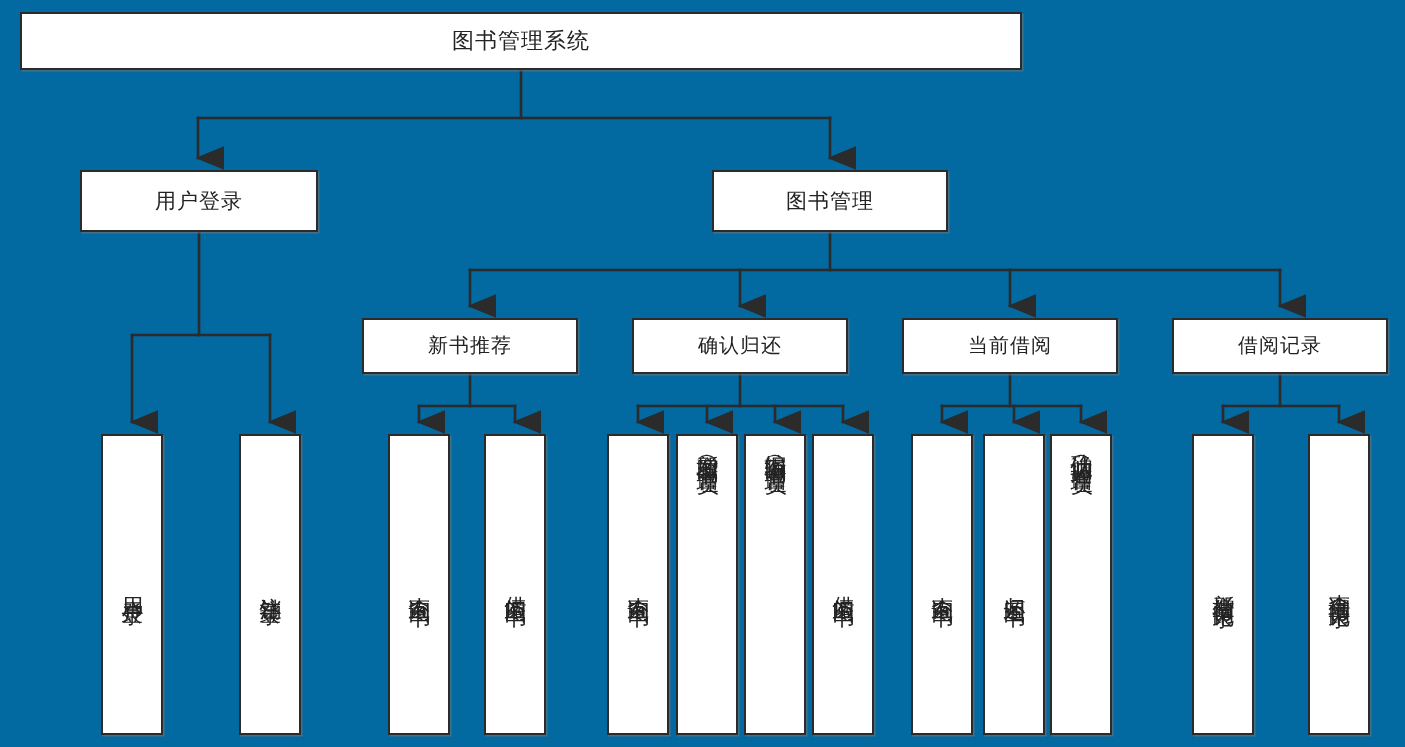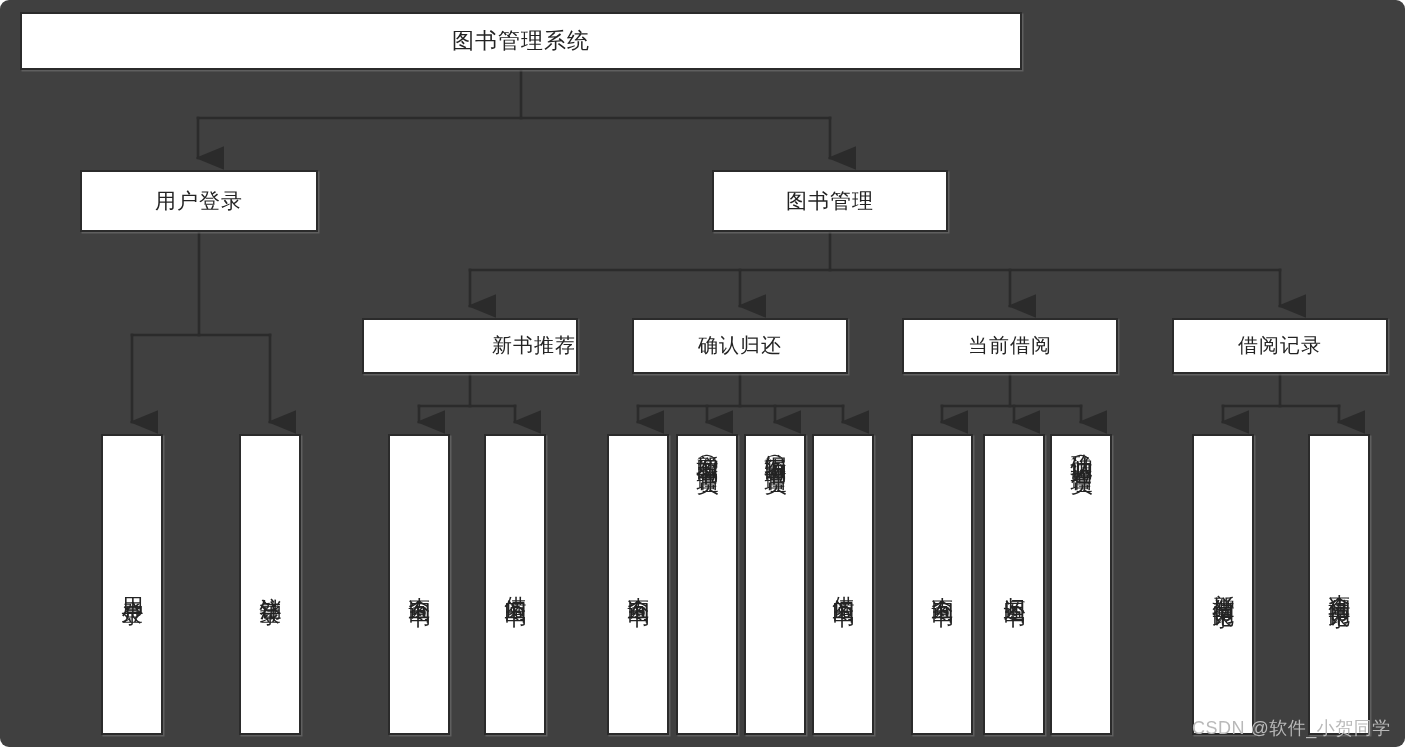--- a/index.html
+++ b/index.html
@@ -8,23 +8,22 @@
     padding: 0;
     background: #ffffff;
   }
   body {
     font-family: "Liberation Sans", "DejaVu Sans", sans-serif;
   }
   #canvas {
     position: relative;
     width: 1405px;
     height: 747px;
-    background: #404040;
+    background: #0369a1;
     overflow: hidden;
-    border-radius: 9px;
   }
   #edges {
     position: absolute;
     left: 0;
     top: 0;
     width: 1405px;
     height: 747px;
     pointer-events: none;
   }
   .node {
@@ -137,21 +136,21 @@
     <span class="node-label">图书管理系统</span>
   </div>
 
   <div class="node level2" style="left:80px; top:170px; width:238px; height:62px;">
     <span class="node-label">用户登录</span>
   </div>
   <div class="node level2" style="left:712px; top:170px; width:236px; height:62px;justify-content:center;">
     <span class="node-label">图书管理</span>
   </div>
 
-  <div class="node level3" style="left:362px; top:318px; width:216px; height:56px;justify-content:flex-end;">
+  <div class="node level3" style="left:362px; top:318px; width:216px; height:56px;">
     <span class="node-label">新书推荐</span>
   </div>
   <div class="node level3" style="left:632px; top:318px; width:216px; height:56px;">
     <span class="node-label">确认归还</span>
   </div>
   <div class="node level3" style="left:902px; top:318px; width:216px; height:56px;">
     <span class="node-label">当前借阅</span>
   </div>
   <div class="node level3" style="left:1172px; top:318px; width:216px; height:56px;">
     <span class="node-label">借阅记录</span>
@@ -190,15 +189,14 @@
   <div class="node leaf" style="left:1050px; top:434px; width:62px; height:301px;">
     <span class="node-label">确认归还（管理员）</span>
   </div>
   <div class="node leaf center" style="left:1192px; top:434px; width:62px; height:301px;">
     <span class="node-label">新增借阅记录</span>
   </div>
   <div class="node leaf center" style="left:1308px; top:434px; width:62px; height:301px;">
     <span class="node-label">查询借阅记录</span>
   </div>
 
-  <div class="watermark" style="left:1192px; top:716px;">CSDN @软件_小贺同学</div>
 
 </div>
 
 </body></html>

